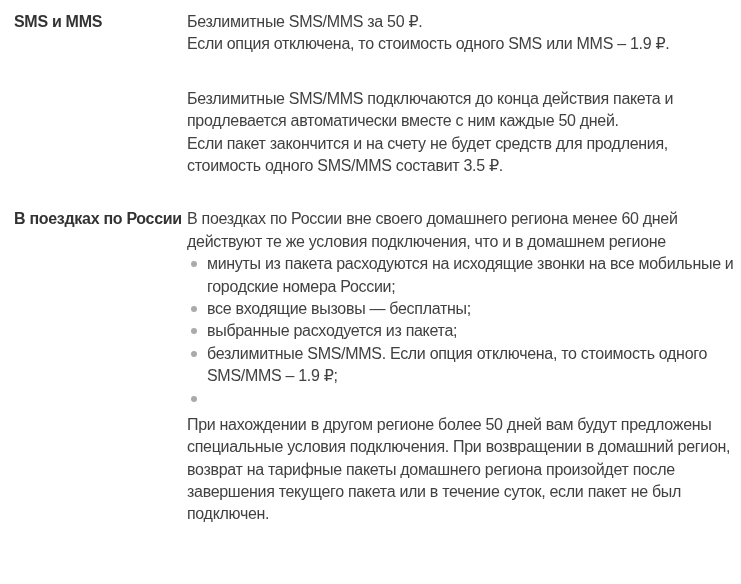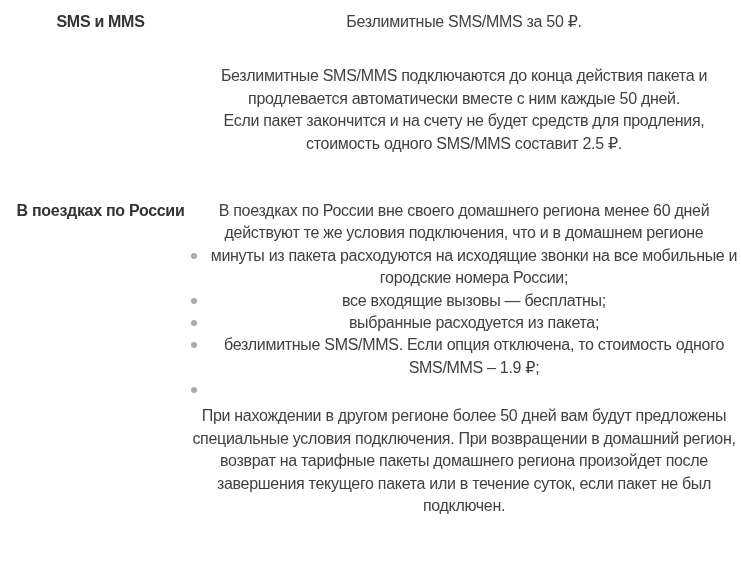--- a/index.html
+++ b/index.html
@@ -10,23 +10,22 @@
     font-family: "Liberation Sans", "DejaVu Sans", sans-serif;
     overflow: hidden;
   }
   .doc {
     padding: 11px 0 0 14px;
     width: 741px;
   }
   .row {
     display: flex;
     align-items: flex-start;
-    text-align: center;
   }
-  .row + .row { margin-top: 45px; }
+  .row + .row { margin-top: 31px; }
   .label {
     flex: 0 0 173px;
     width: 173px;
     font-size: 16px;
     line-height: 22.4px;
     font-weight: bold;
     letter-spacing: -0.3px;
     color: var(--color-label, #333333);
   }
   .content {
@@ -58,24 +57,25 @@
 </head>
 <body>
 
 <div class="doc">
 
   <section class="row">
     <h3 class="label">SMS и MMS</h3>
     <div class="content">
       <div class="para">
         <span class="line">Безлимитные SMS/MMS за 50 ₽.</span>
+        <span class="line">Если опция отключена, то стоимость одного SMS или MMS – 1.9 ₽.</span>
       </div>
       <div class="para gap-lg">
         <span class="line">Безлимитные SMS/MMS подключаются до конца действия пакета и продлевается автоматически вместе с ним каждые 50 дней.</span>
-        <span class="line">Если пакет закончится и на счету не будет средств для продления, стоимость одного SMS/MMS составит 2.5 ₽.</span>
+        <span class="line">Если пакет закончится и на счету не будет средств для продления, стоимость одного SMS/MMS составит 3.5 ₽.</span>
       </div>
     </div>
   </section>
 
   <section class="row">
     <h3 class="label">В поездках по России</h3>
     <div class="content">
       <div class="para">В поездках по России вне своего домашнего региона менее 60 дней действуют те же условия подключения, что и в домашнем регионе</div>
       <ul class="bullets">
         <li>

